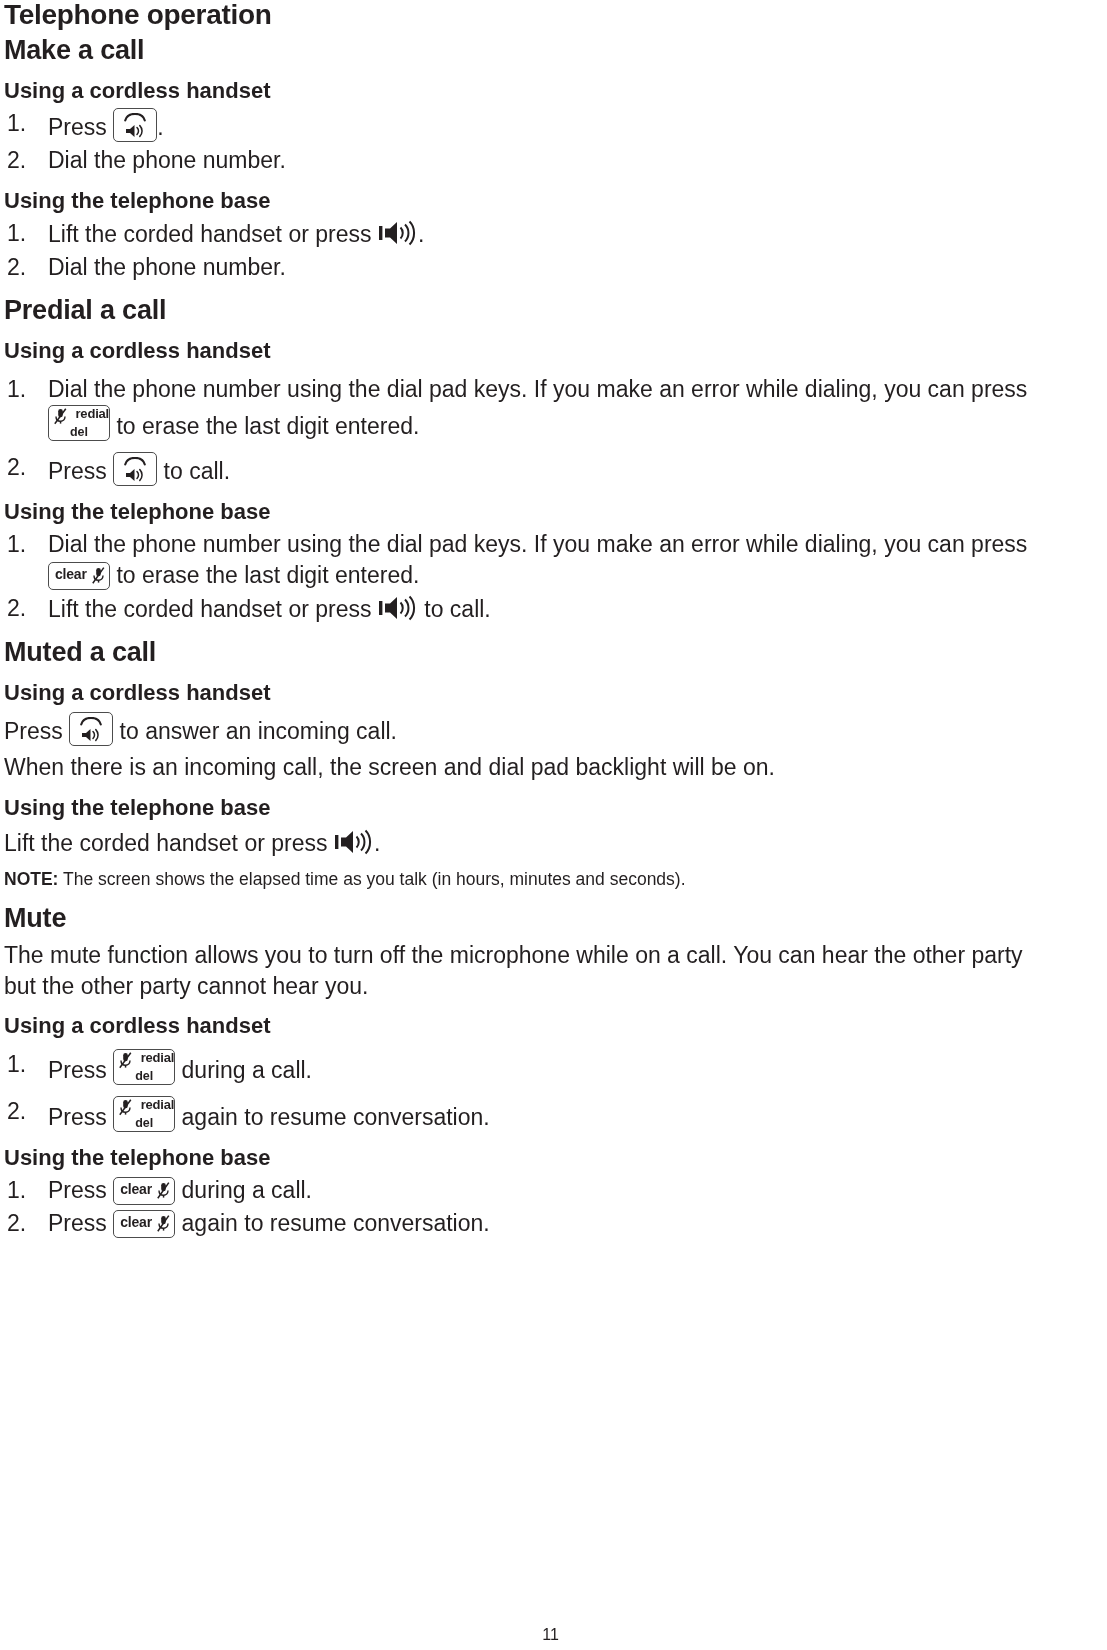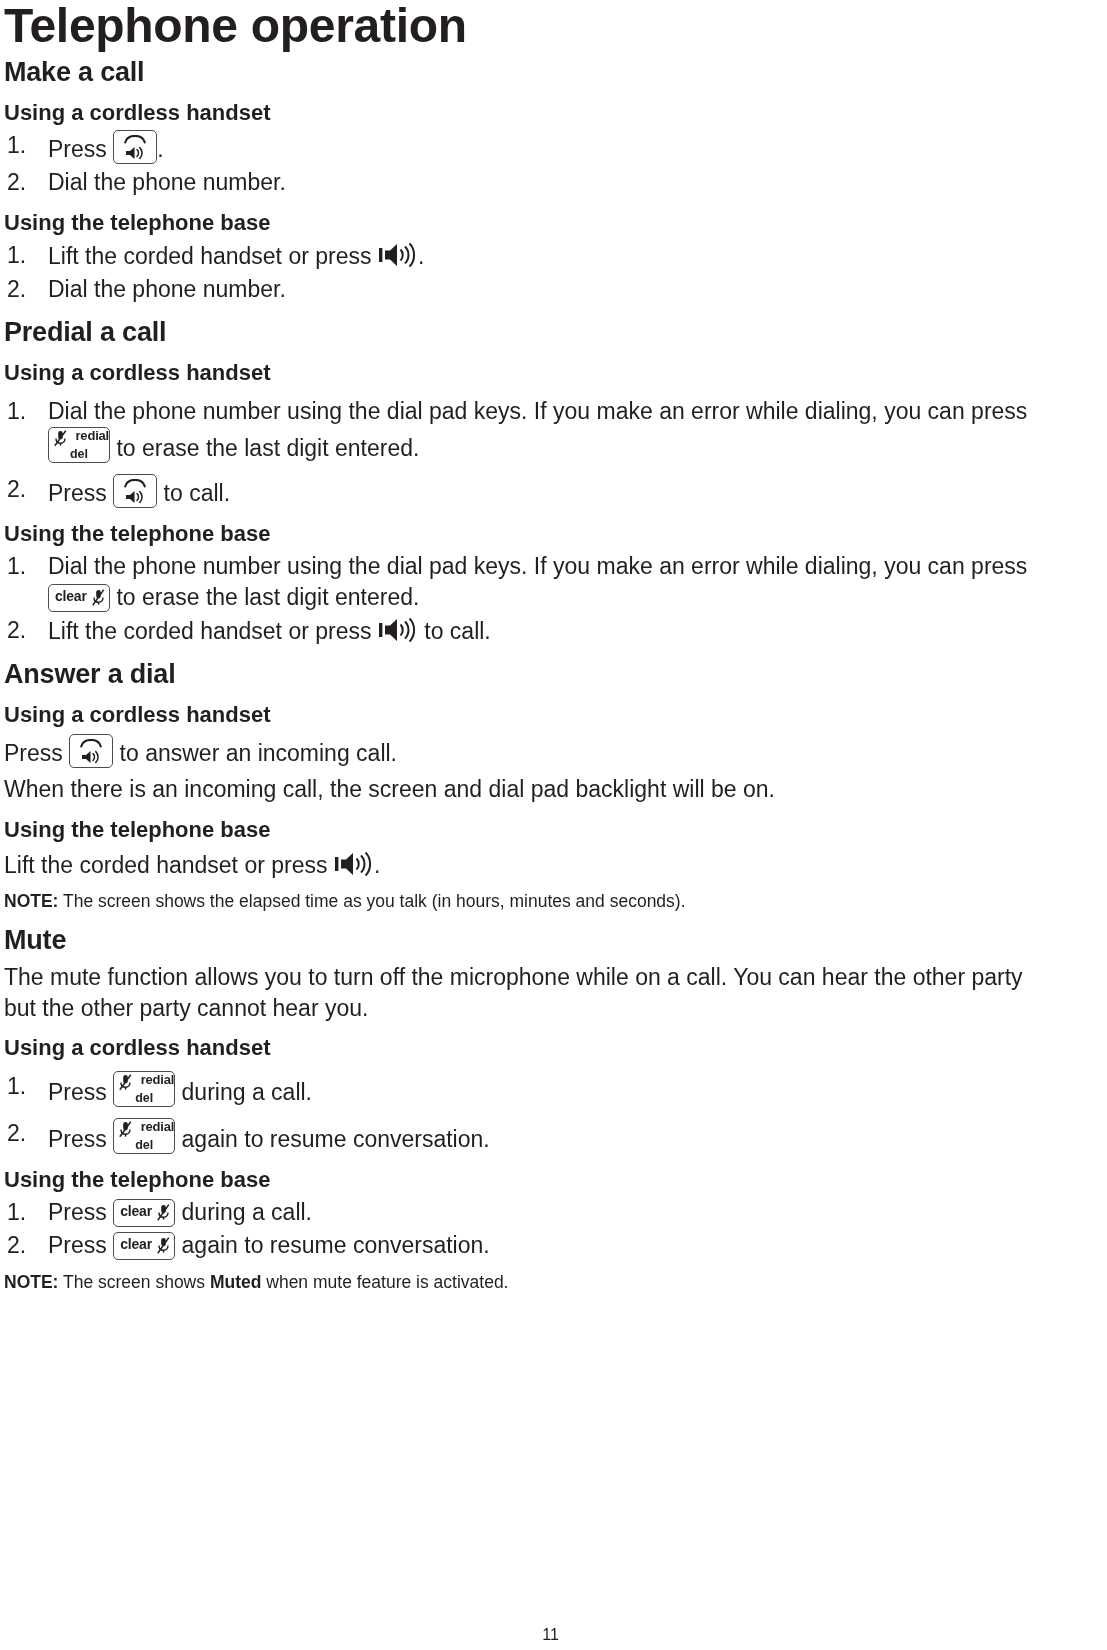--- a/index.html
+++ b/index.html
@@ -15,21 +15,21 @@
     -webkit-font-smoothing: antialiased;
   }
   .page {
     width: 1107px;
     min-height: 1650px;
     box-sizing: border-box;
     padding: 0px 55px 0 4px;
     position: relative;
   }
   h1.doc-title {
-    font-size: 48px;
+    font-size: 28px;
     font-weight: bold;
     margin: 0 0 4px 0;
     padding-top: 0px;
     letter-spacing: -0.3px;
     line-height: 1.1;
   }
   h2.sec {
     font-size: 27px;
     font-weight: bold;
     margin: 12px 0 6px 0;
@@ -276,21 +276,21 @@
         <svg width="40" height="30" viewBox="0 0 40 30">
             <rect x="1" y="8" width="3.4" height="14" fill="#231f20"></rect>
             <path d="M7 10.5 L12 10.5 L19 4 L19 26 L12 19.5 L7 19.5 Z" fill="#231f20"></path>
             <path d="M22.5 9.5 C25.5 12.5 25.5 17.5 22.5 20.5" fill="none" stroke="#231f20" stroke-width="2"></path>
             <path d="M27 6.5 C31.6 11 31.6 19 27 23.5" fill="none" stroke="#231f20" stroke-width="2"></path>
             <path d="M31.5 3.5 C37.6 9.5 37.6 20.5 31.5 26.5" fill="none" stroke="#231f20" stroke-width="2"></path>
           </svg>
       </span><span> to call.</span></li>
   </ol>
 
-  <h2 class="sec">Answer a dial</h2>
+  <h2 class="sec">Muted a call</h2>
 
   <h3 class="sub">Using a cordless handset</h3>
   <p class="body"><span>Press </span><span class="key key-talk">
       <span class="handset">
         <svg width="22" height="9" viewBox="0 0 22 9">
             <path d="M1.2 7.5 C2.6 2.2 7 0.9 11 0.9 C15 0.9 19.4 2.2 20.8 7.5" fill="none" stroke="#231f20" stroke-width="2.1" stroke-linecap="round"></path>
           </svg>
       </span>
       <span class="spk">
         <svg width="24" height="16" viewBox="0 0 24 16">
@@ -367,16 +367,15 @@
           <svg width="13" height="19" viewBox="0 0 13 19">
               <rect x="4.2" y="2" width="4.6" height="8.2" rx="2.3" fill="#231f20"></rect>
               <path d="M2 9.4 C2 12.6 4 14.2 6.5 14.2 C9 14.2 11 12.6 11 9.4" fill="none" stroke="#231f20" stroke-width="1.4"></path>
               <rect x="5.8" y="14" width="1.5" height="2.6" fill="#231f20"></rect>
               <path d="M0.8 17.2 L11.8 1.6" stroke="#231f20" stroke-width="1.5"></path>
             </svg>
         </span>
       </span><span> again to resume conversation.</span></li>
   </ol>
 
-  <p class="note"><b>NOTE:</b><span> The screen shows </span><b>Muted</b><span> when mute feature is activated.</span></p>
 
   <div class="pagenum">11</div>
 </div>
 
 </body></html>

